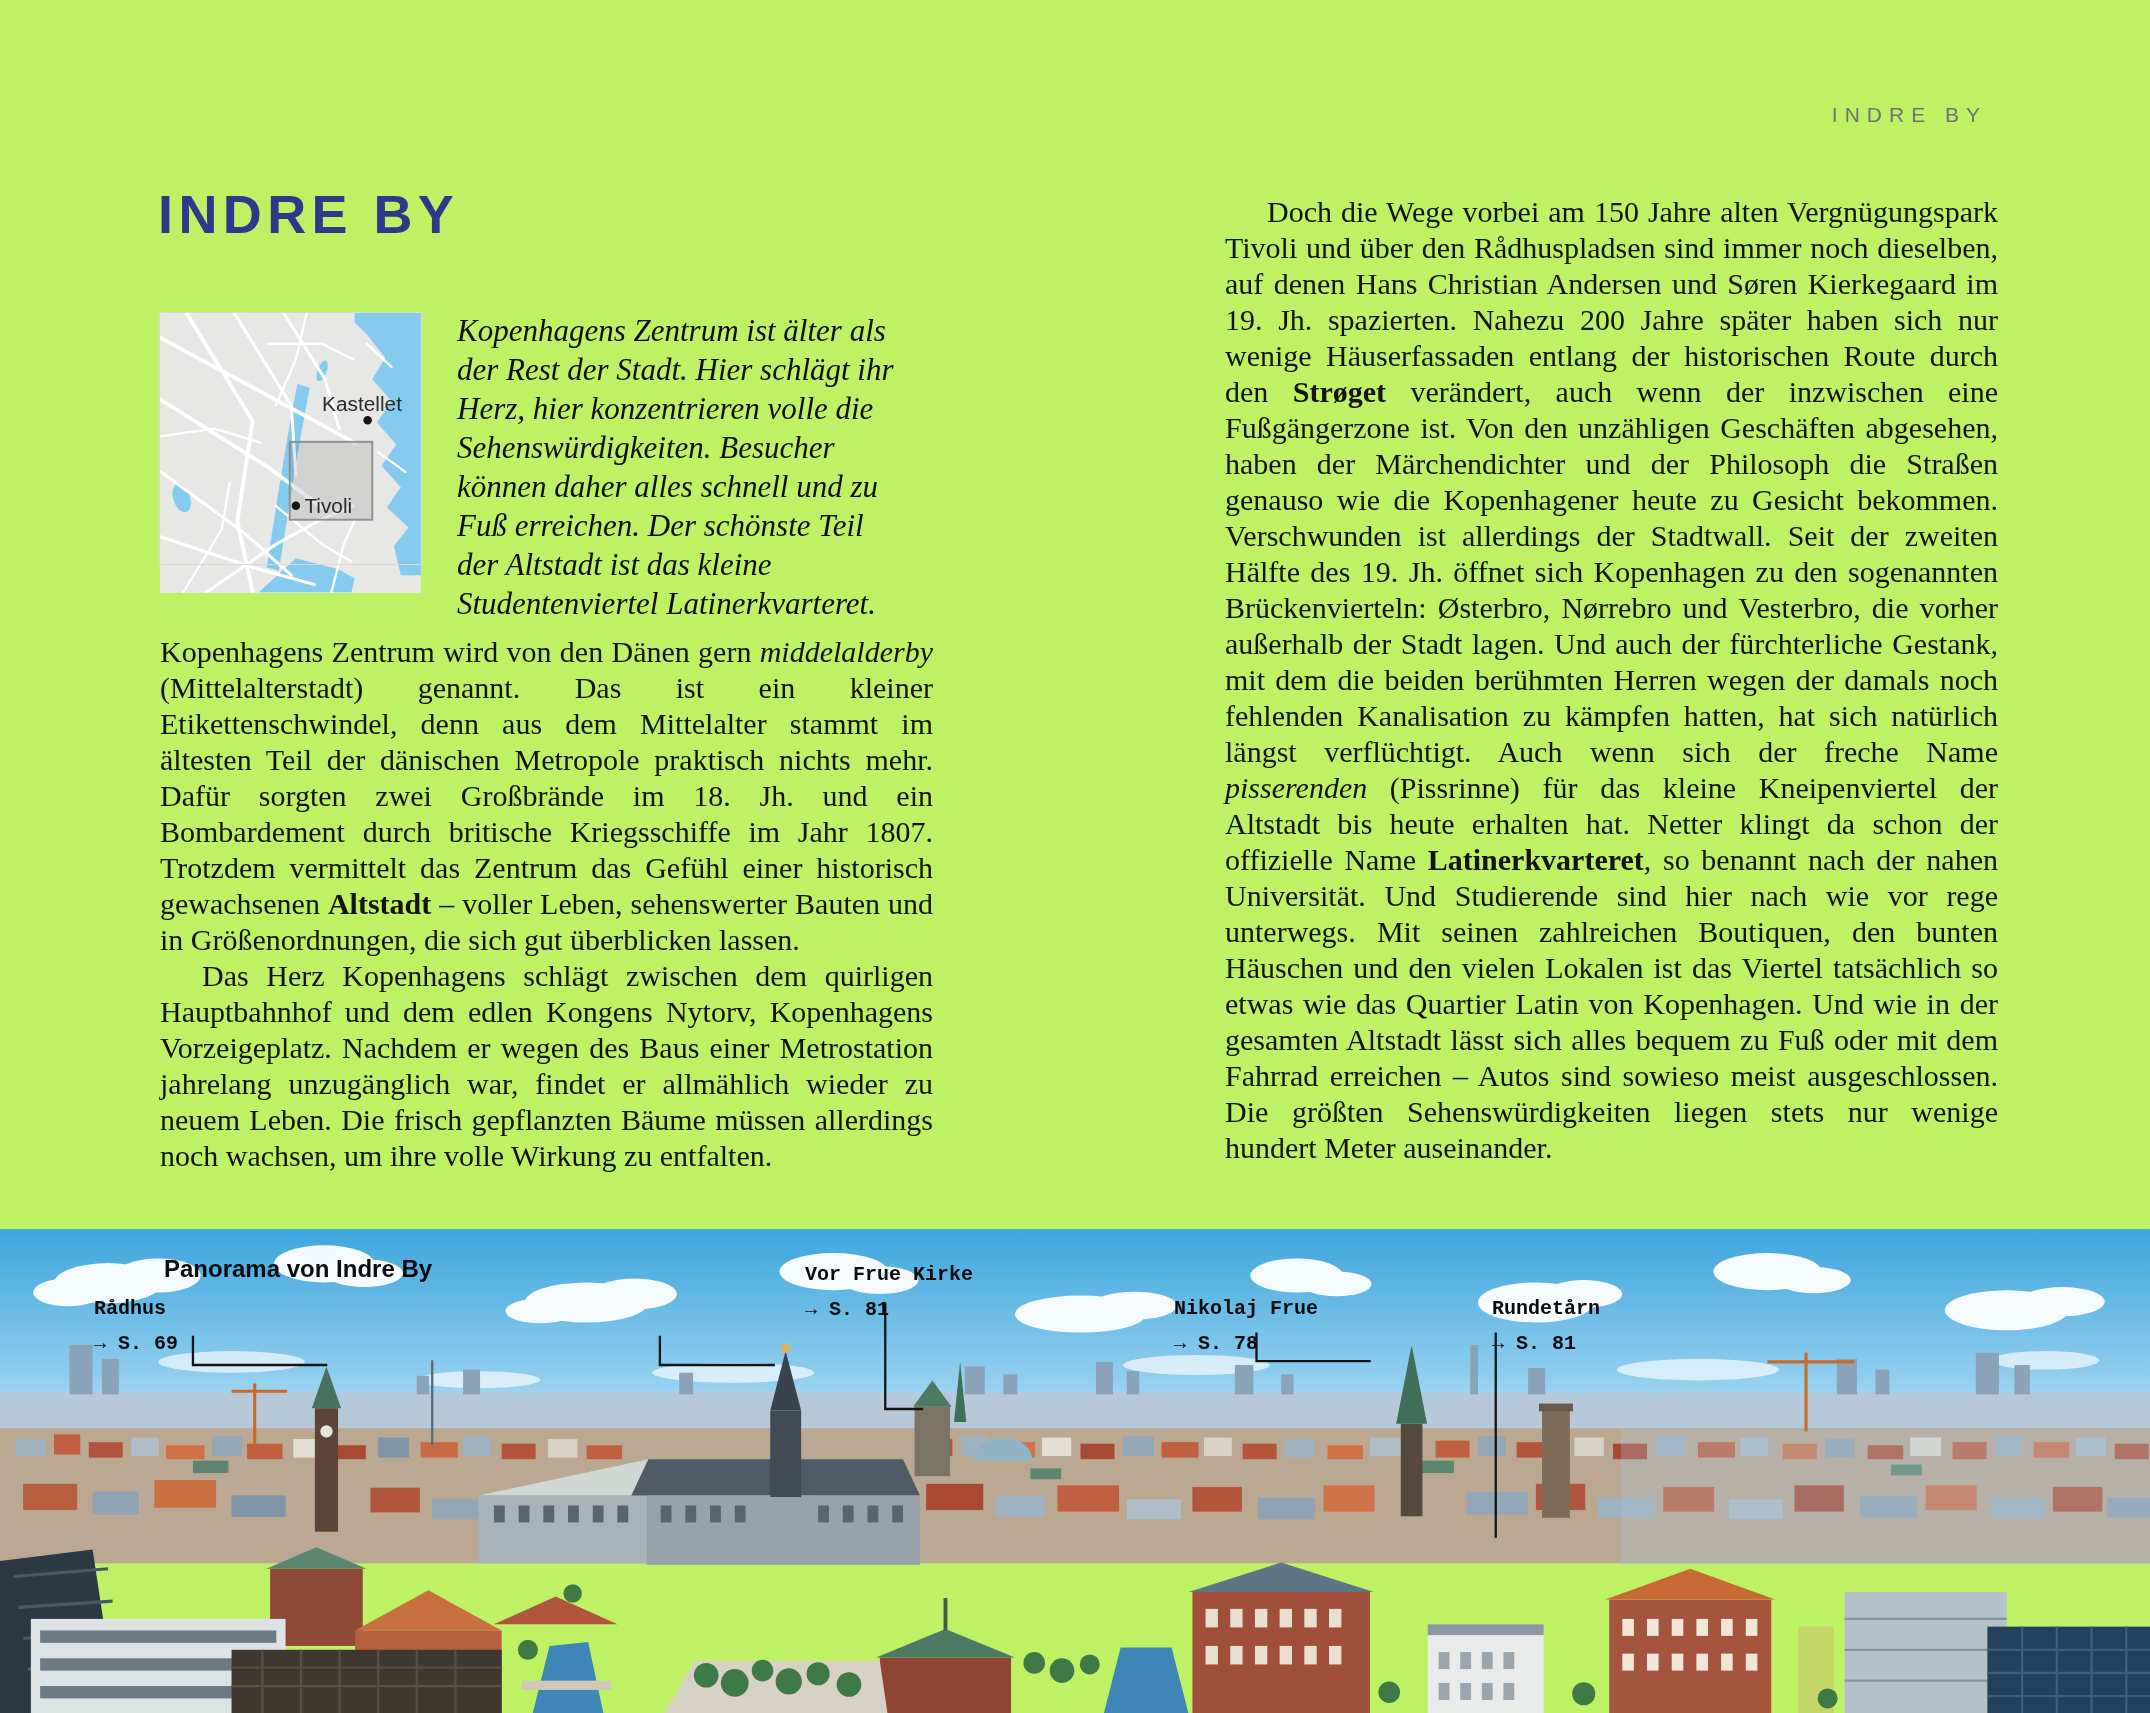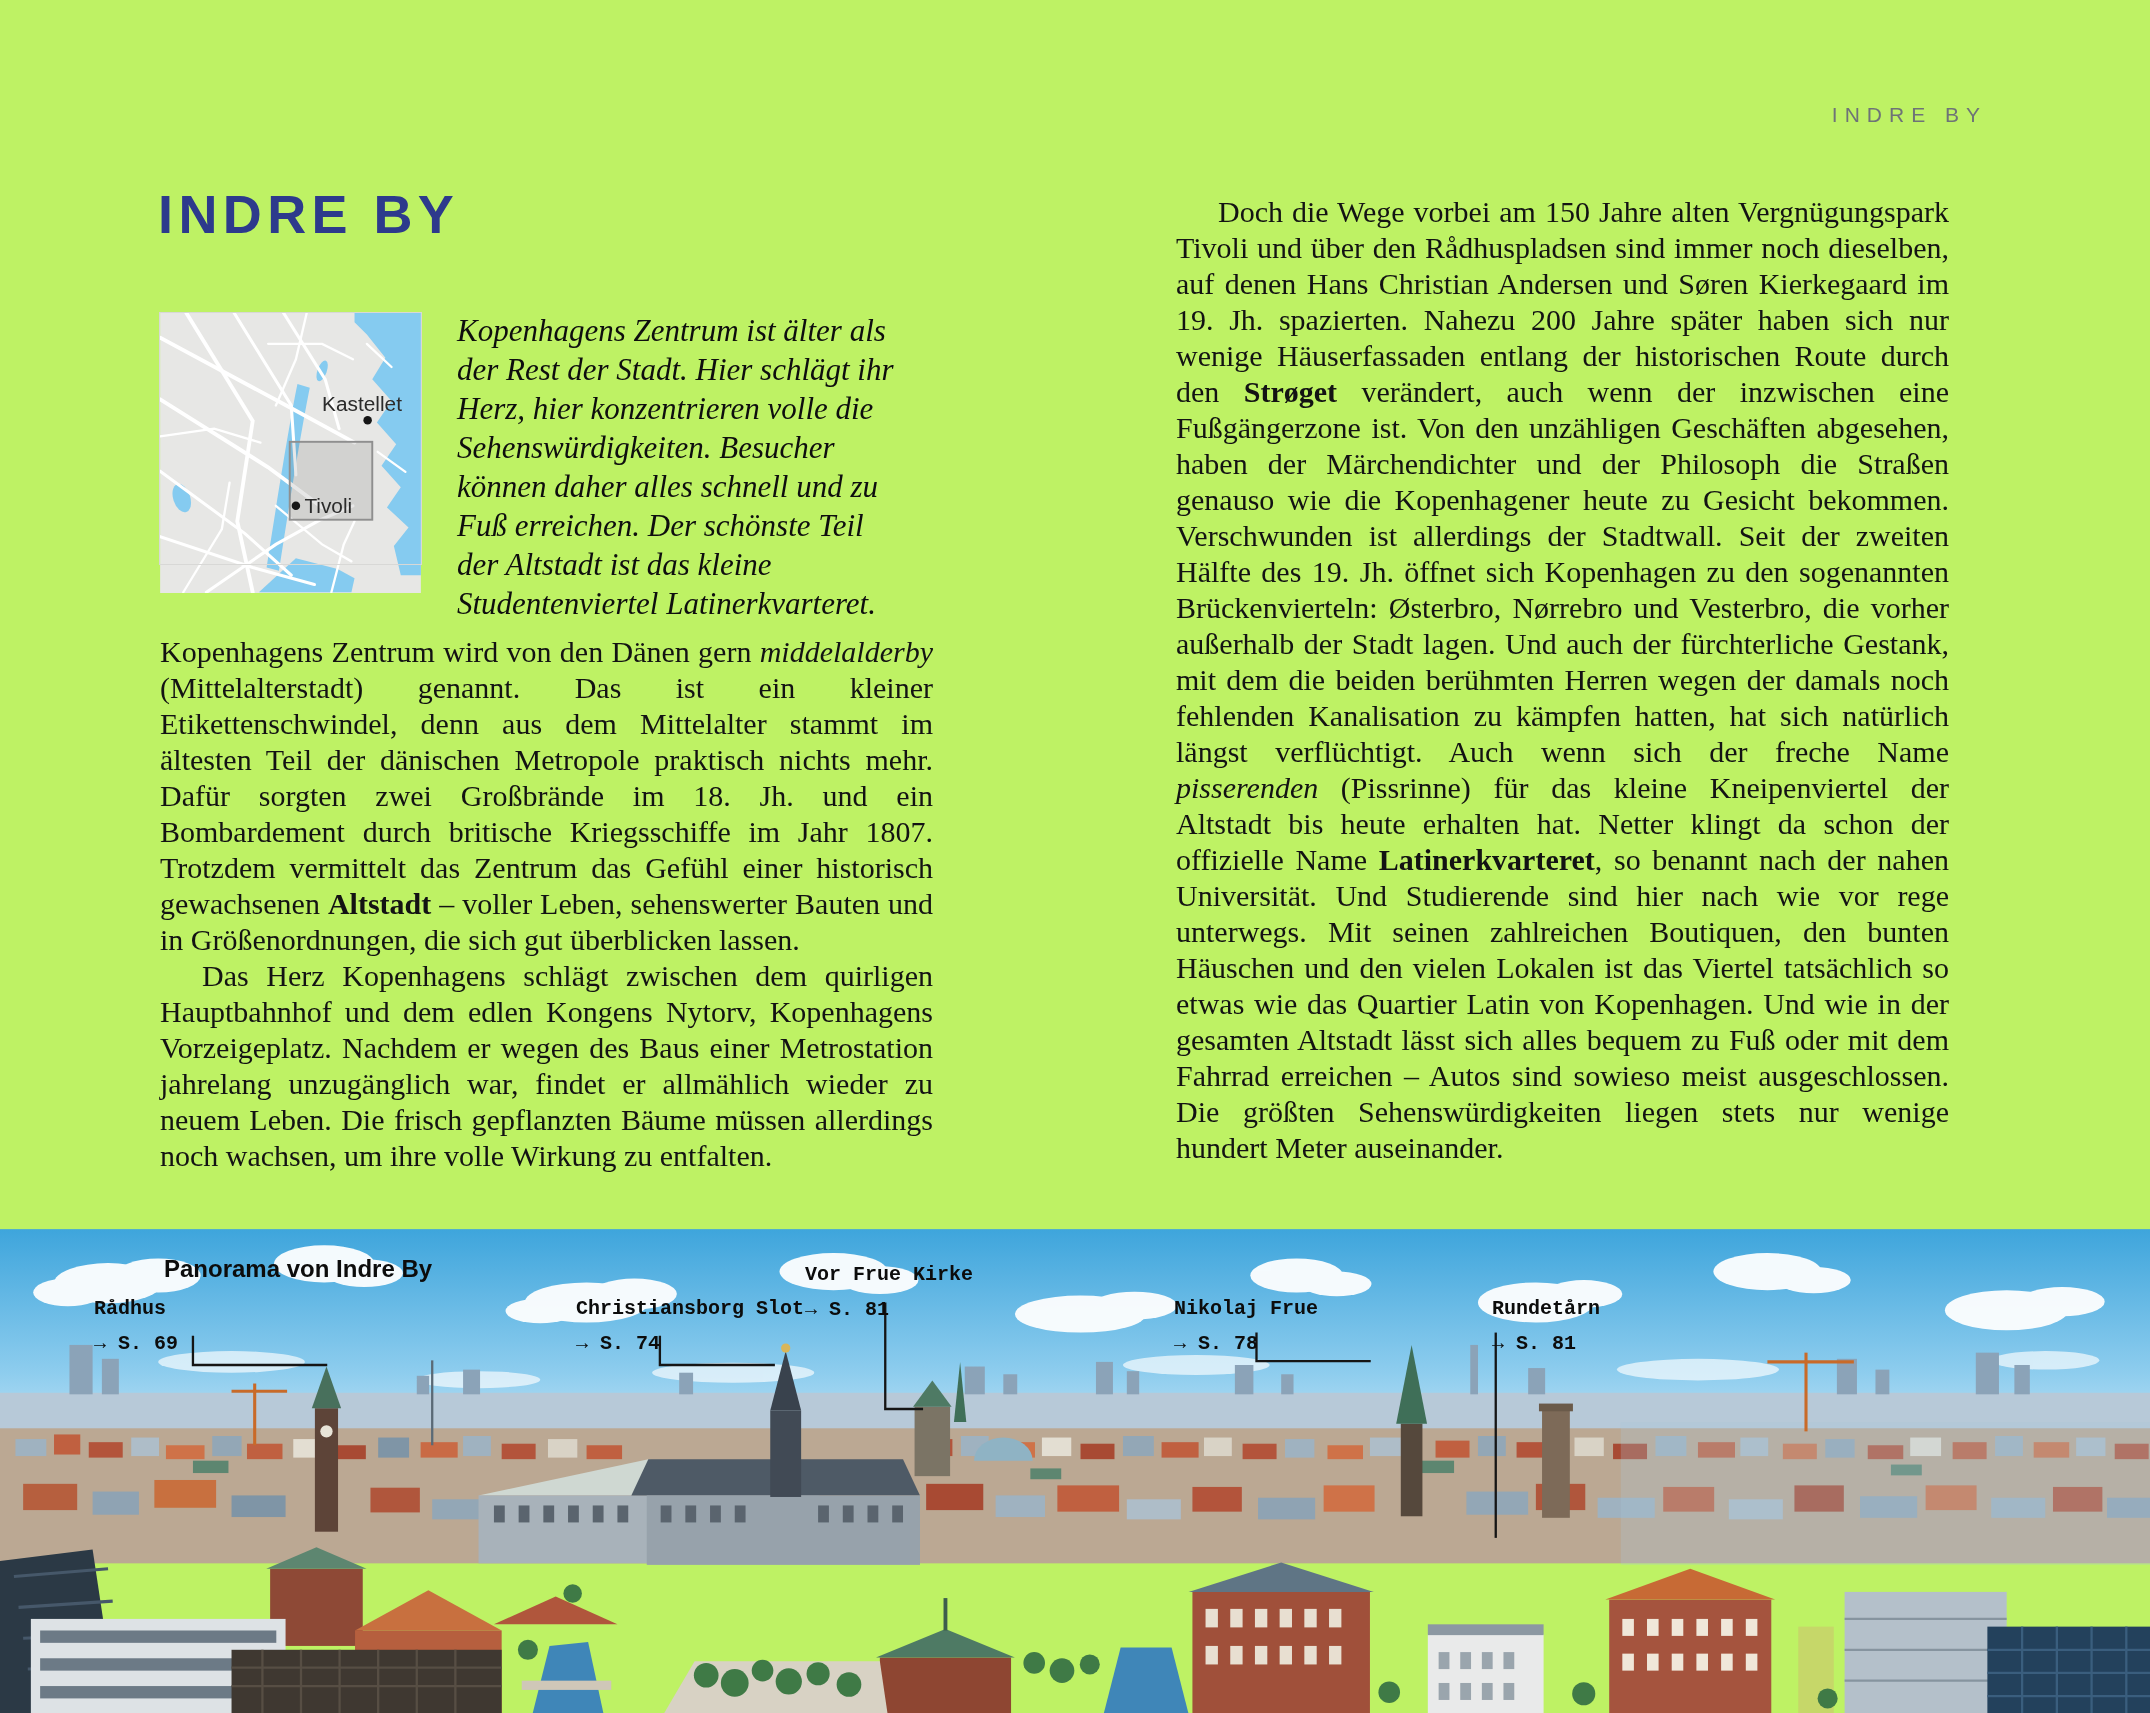--- a/index.html
+++ b/index.html
@@ -21,21 +21,21 @@
     position:absolute; left:160px; top:313px; width:261px; height:251px;
     outline:0.8px solid #d8d8d6;
   }
   .intro-text {
     position:absolute; left:457px; top:311px; width:446px;
     font-style:italic; font-size:31px; line-height:39px; color:#0e0e0e;
   }
   .col { position:absolute; width:773px; font-size:30px; line-height:36px;
          text-align:justify; color:#131313; }
   .col-left  { left:160px;  top:634px;  }
-  .col-right { left:1176px; top:194px;  }
+  .col-right { left:1225px; top:194px;  }
   .body-para { margin:0; }
   .body-para.indent { text-indent:42px; }
   .seg-bold { font-weight:bold; }
   .seg-italic { font-style:italic; }
 
   .panorama { position:absolute; left:0; top:1229px; width:2115px; height:485px; }
   .panorama svg.scene { position:absolute; left:0; top:0; }
   .pano-overlay { position:absolute; left:0; top:0; pointer-events:none; }
   .pano-caption {
     position:absolute; left:164px; top:26px;
@@ -439,24 +439,20 @@
         <path d="M1938,134 V400"></path>
       </g>
     </svg>
 
     <div class="pano-caption">Panorama von Indre By</div>
 
     <div class="pano-label pl-radhus">
       <div>Rådhus</div>
       <div class="ref">→ S. 69</div>
     </div>
-    <div class="pano-label pl-christiansborg">
-      <div>Christiansborg Slot</div>
-      <div class="ref">→ S. 74</div>
-    </div>
     <div class="pano-label pl-vorfrue">
       <div>Vor Frue Kirke</div>
       <div class="ref">→ S. 81</div>
     </div>
     <div class="pano-label pl-nikolaj">
       <div>Nikolaj Frue</div>
       <div class="ref">→ S. 78</div>
     </div>
     <div class="pano-label pl-rundetaarn">
       <div>Rundetårn</div>

